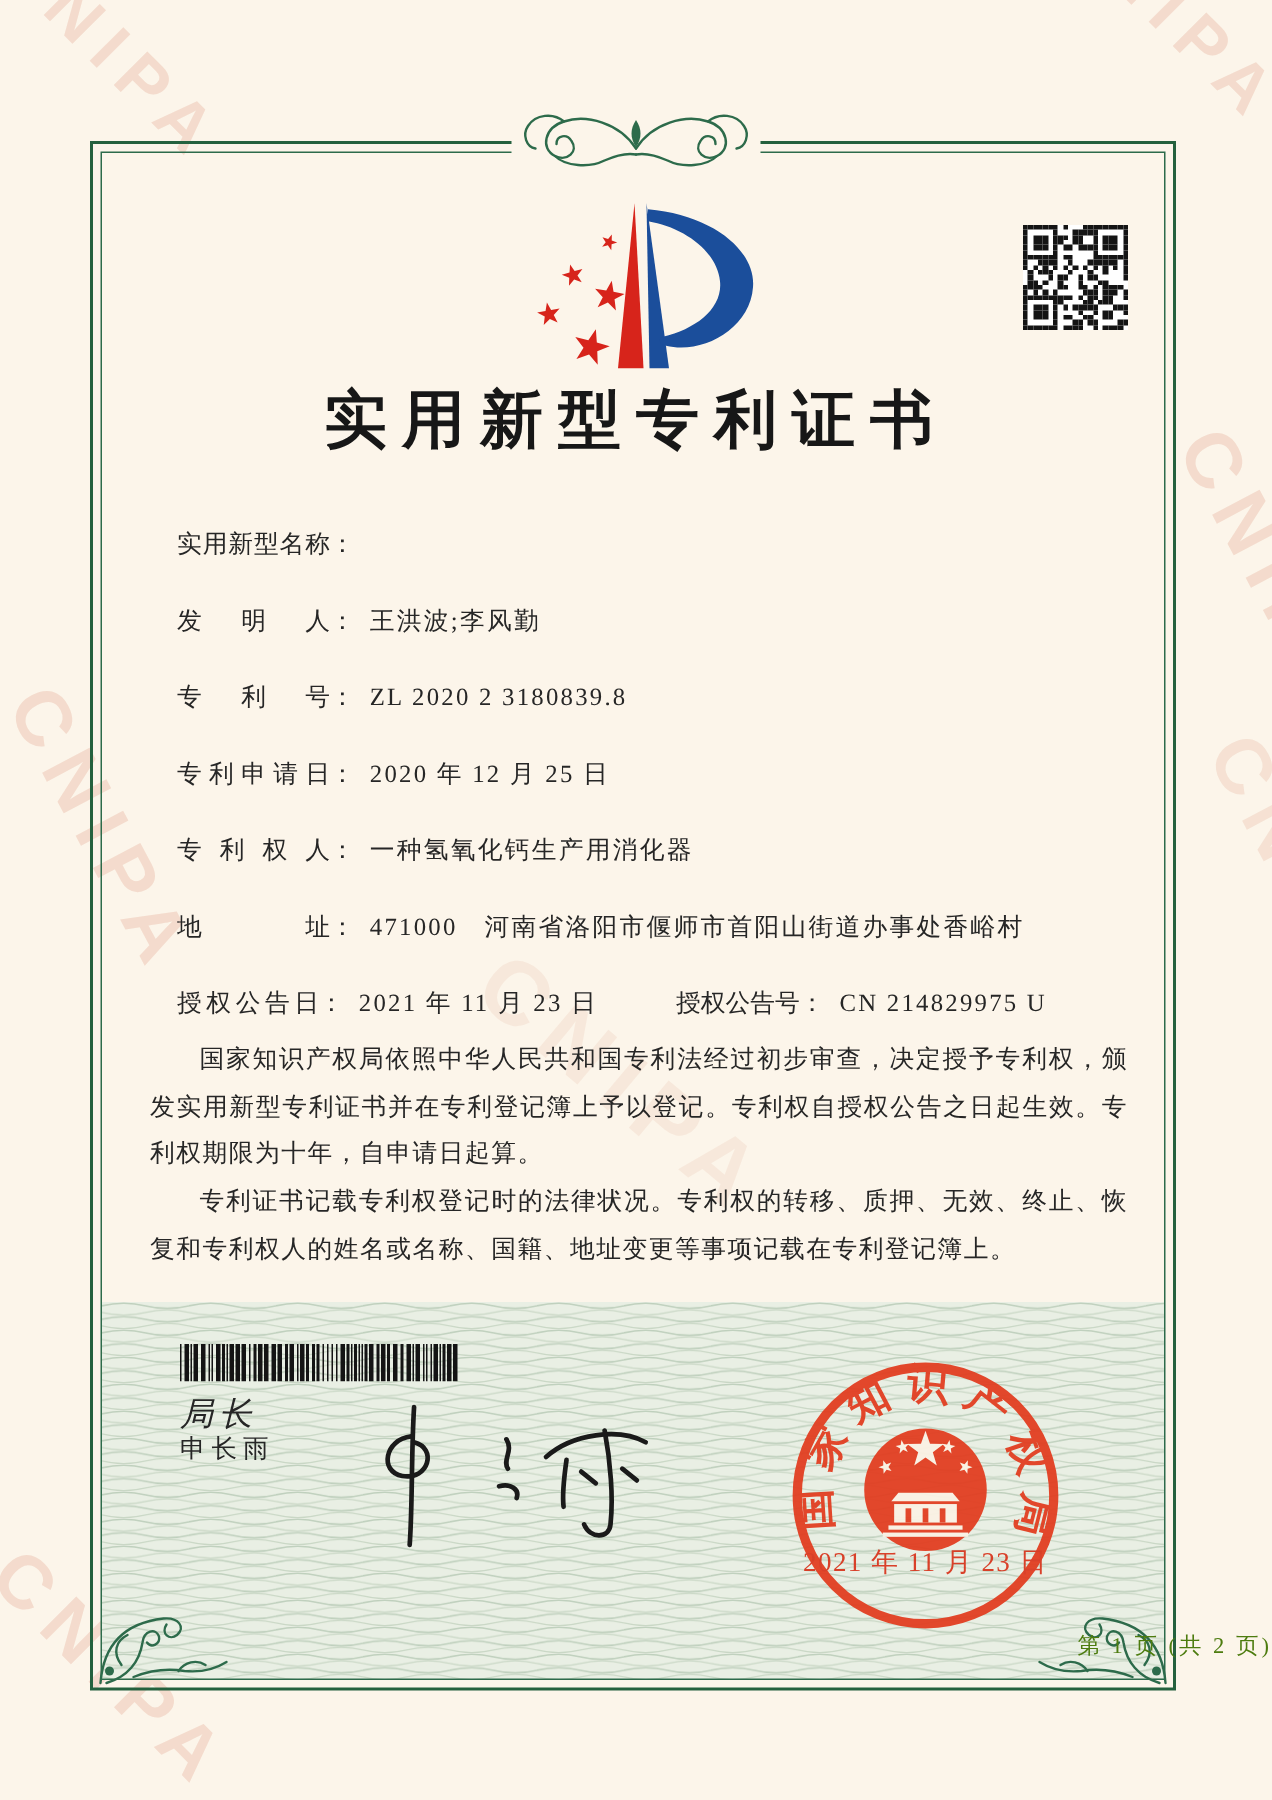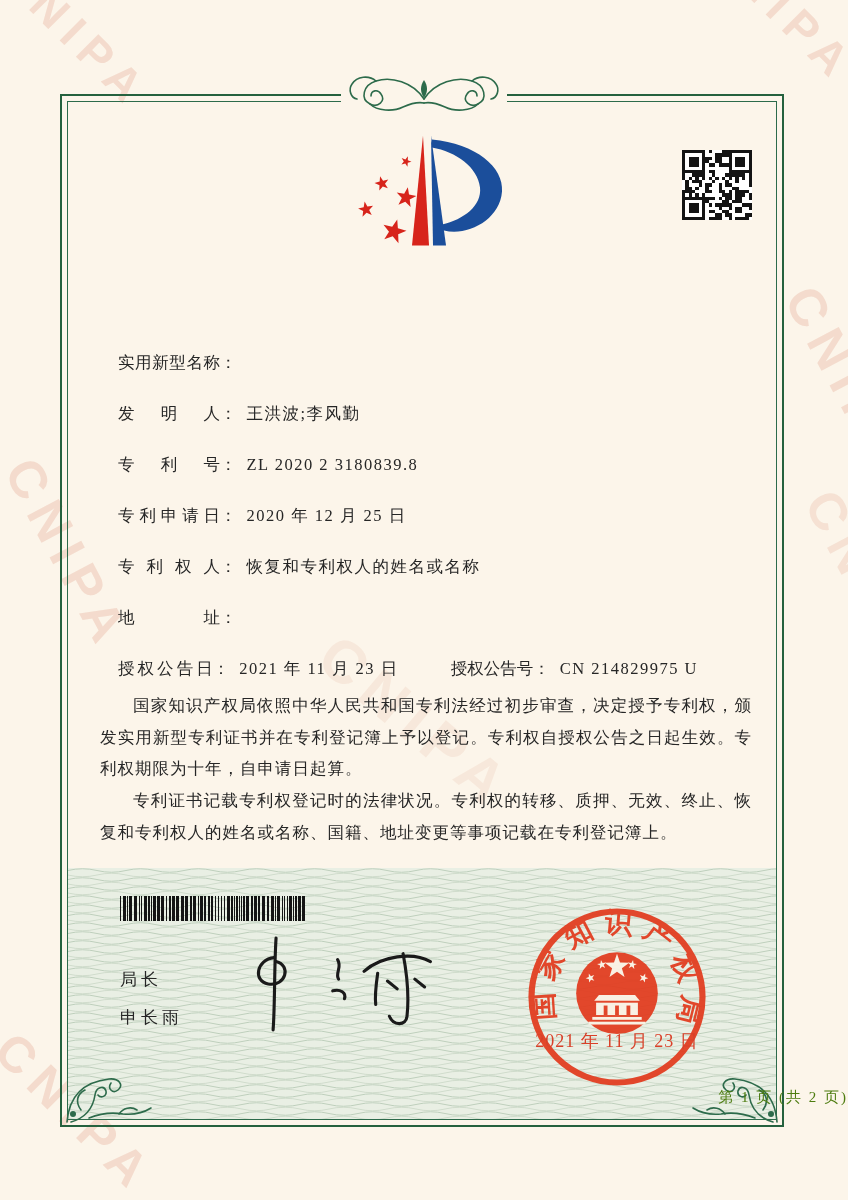--- a/index.html
+++ b/index.html
@@ -46,22 +46,22 @@
   .fvalue{letter-spacing:1.5px;}
   .grant-spacer{display:inline-block;width:56px;}
   
   .paras{position:absolute;left:100px;top:690px;width:652px;z-index:5;
     font-size:16.5px;line-height:1.92;text-align:justify;letter-spacing:1px;}
   .paras p{margin:0;text-indent:2em;}
   
   .barcode{position:absolute;left:120px;top:896px;width:222px;height:25px;z-index:5;
     display:flex;overflow:hidden;}
   .barcode div{background:#141414;height:100%;flex:none;}
-  .director-title{position:absolute;left:120px;top:968px;font-size:17px;letter-spacing:4px;z-index:5;}
-  .director-name{position:absolute;left:120px;top:1006px;font-size:17px;letter-spacing:4px;z-index:5;font-family:Liberation Mono, monospace;}
+  .director-title{position:absolute;left:120px;top:928px;font-size:22px;letter-spacing:4px;z-index:5;font-style:italic;}
+  .director-name{position:absolute;left:120px;top:954px;font-size:17px;letter-spacing:4px;z-index:5;font-family:Liberation Mono, monospace;}
   .signature{position:absolute;left:235px;top:928px;width:215px;height:112px;z-index:5;}
   .seal{position:absolute;left:522px;top:902px;width:190px;height:190px;z-index:6;opacity:.93;}
   .page-footer{position:absolute;left:0;top:1088px;width:100%;text-align:right;
     font-size:15px;letter-spacing:2px;z-index:5;color:#4d7c0f;}
   .cont-note{position:absolute;left:50%;top:1136px;transform:translateX(-50%);
     background:#ffffff;padding:9px 18px;font-size:15px;letter-spacing:3px;z-index:5;color:#3a3a3a;}
 </style>
 </head>
 <body>
 
@@ -578,20 +578,21 @@
       <div></div>
       <div class="d"></div>
       <div></div>
       <div class="d"></div>
       <div class="d"></div>
       <div class="d"></div>
       <div class="d"></div>
       <div></div>
     </div>
 
+  <div class="title">实用新型专利证书</div>
 
   <div class="fields">
 
     <div class="frow">
       <span class="flabel">实用新型名称</span>
         <span class="fcolon">：</span>
     </div>
 
     <div class="frow">
       <span class="flabel">发明人</span>
@@ -607,26 +608,27 @@
 
     <div class="frow">
       <span class="flabel">专利申请日</span>
         <span class="fcolon">：</span>
       <span class="fvalue">2020 年 12 月 25 日</span>
     </div>
 
     <div class="frow">
       <span class="flabel">专利权人</span>
         <span class="fcolon">：</span>
-      <span class="fvalue">恢复和专利权人的姓名或名称</span>
+      <span class="fvalue">一种氢氧化钙生产用消化器</span>
     </div>
 
     <div class="frow">
       <span class="flabel">地址</span>
         <span class="fcolon">：</span>
+      <span class="fvalue">471000　河南省洛阳市偃师市首阳山街道办事处香峪村</span>
     </div>
   <div class="frow">
       <span class="flabel">授权公告日</span>
         <span class="fcolon">：</span>
       <span class="fvalue">2021 年 11 月 23 日</span>
       <span class="grant-spacer"></span>
       <span>授权公告号</span>
         <span class="fcolon">：</span>
       <span class="fvalue">CN 214829975 U</span>
     </div>

